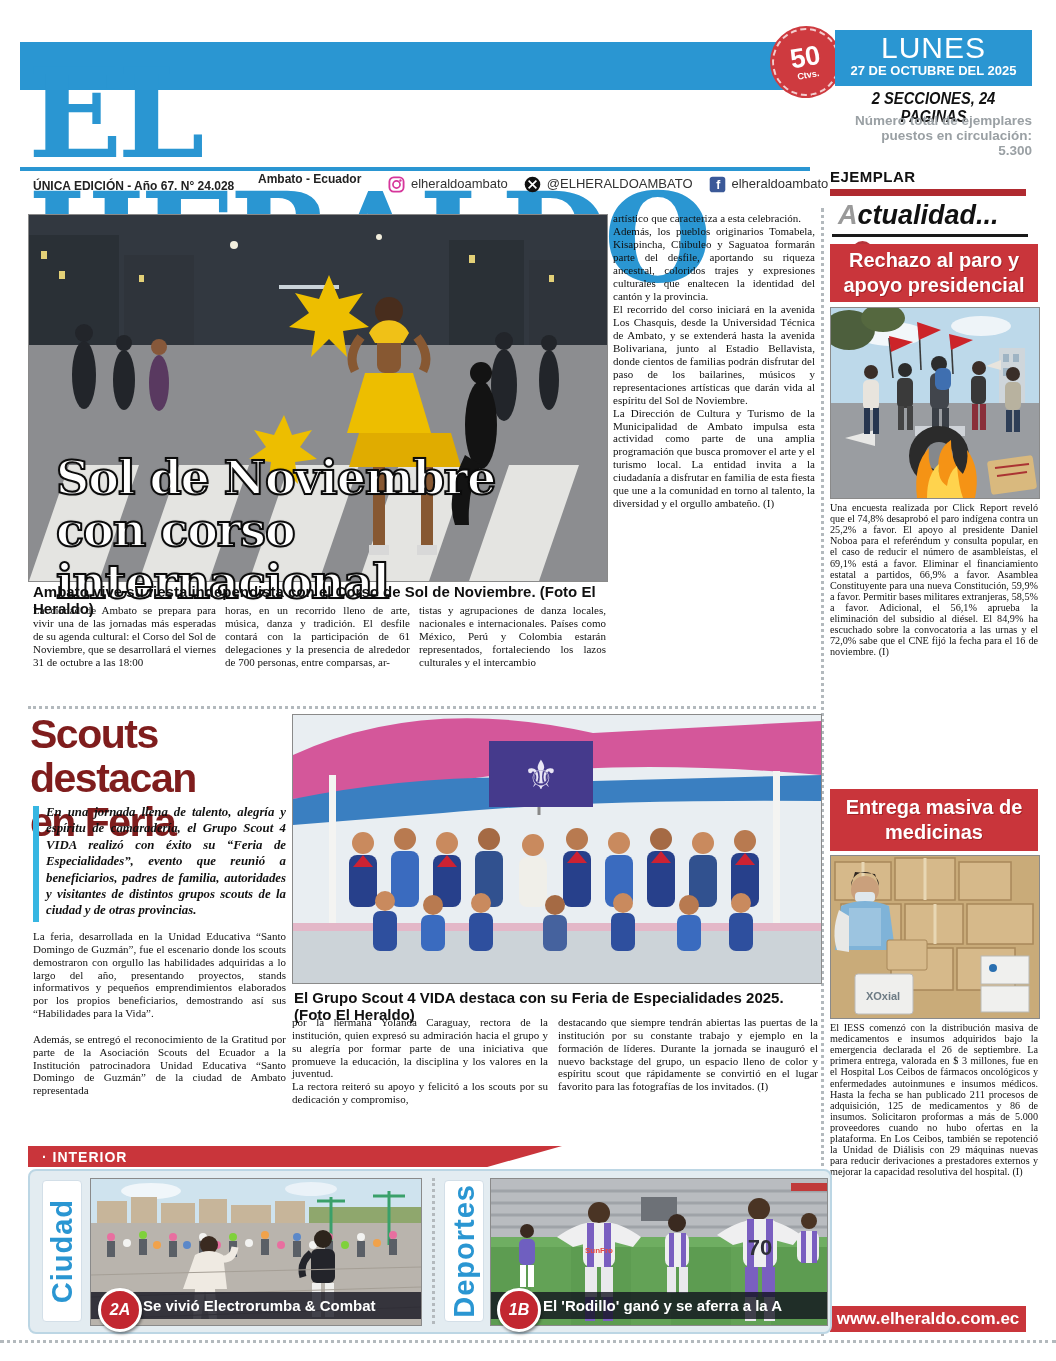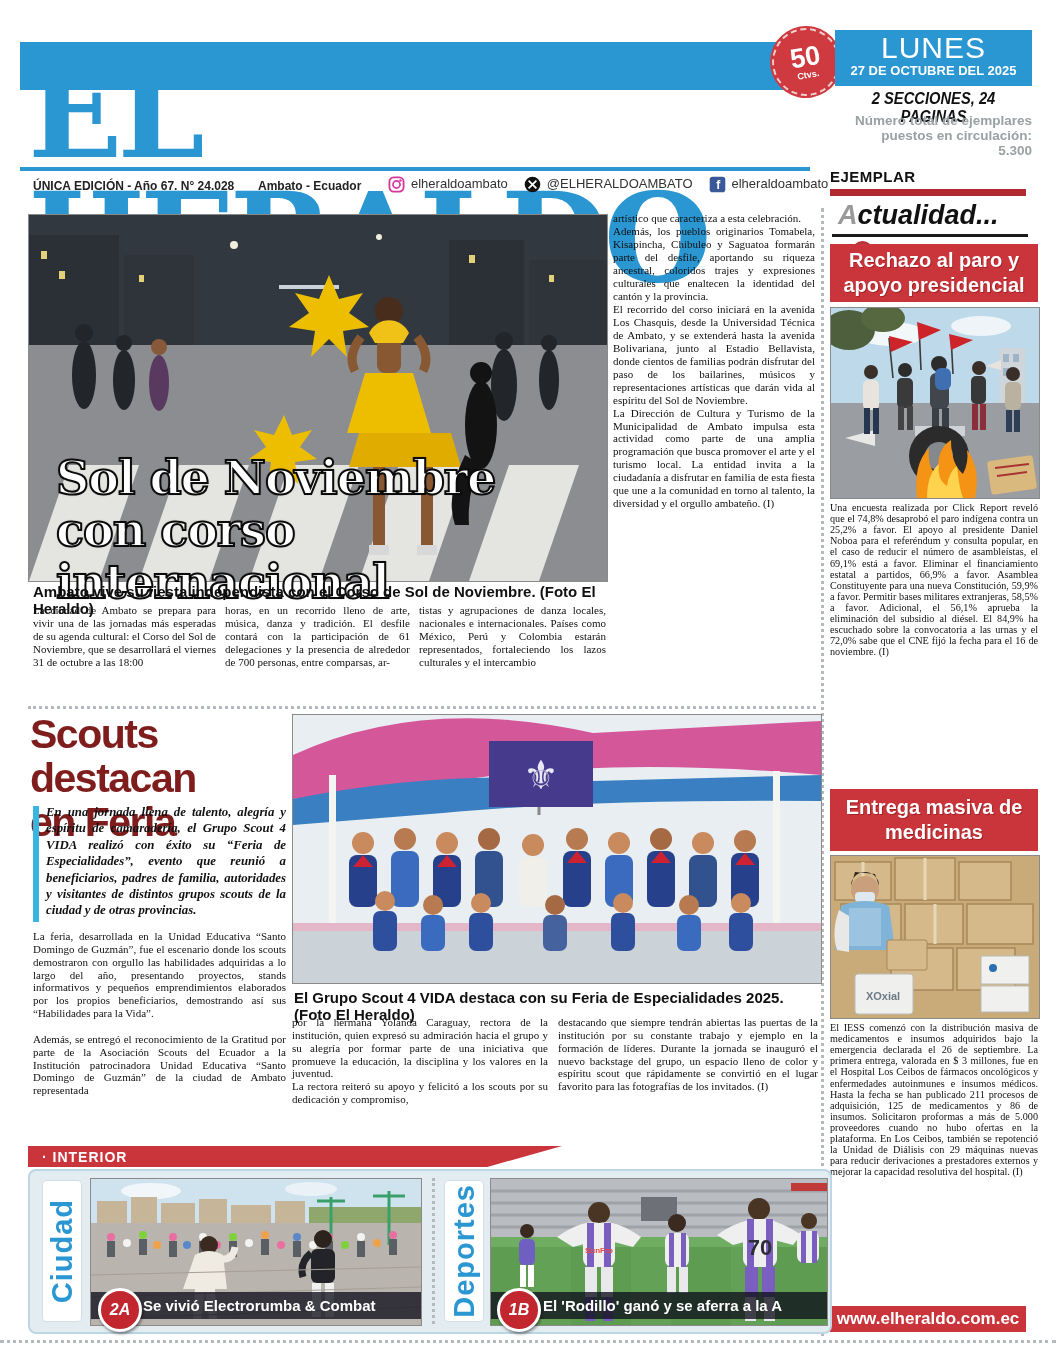--- a/index.html
+++ b/index.html
@@ -88,21 +88,21 @@
 
   <div class="abs mast-bar" style="left:20px;top:42px;width:790px;height:48px;"></div>
   <div class="abs mast-title" style="left:28px;top:52px;width:800px;">EL HERALDO</div>
   <div class="abs price-badge" style="left:772px;top:28px;">
     <span class="price-num">50</span>
     <span class="price-unit">Ctvs.</span>
   </div>
   <div class="abs mast-rule" style="left:20px;top:167px;width:790px;"></div>
 
   <div class="abs info-small" style="left:33px;top:179px;">ÚNICA EDICIÓN - Año 67. N° 24.028</div>
-  <div class="abs info-small" style="left:258px;top:179px;text-align:right;">Ambato - Ecuador</div>
+  <div class="abs info-small" style="left:258px;top:172px;text-align:right;">Ambato - Ecuador</div>
 
   <div class="abs social-row" style="left:388px;top:176px;">
     <span class="icon16">
       <svg viewBox="0 0 24 24" width="17" height="17">
           <rect x="2" y="2" width="20" height="20" rx="6" fill="none" stroke="#d6369b" stroke-width="2.6"></rect>
           <circle cx="12" cy="12" r="5" fill="none" stroke="#d6369b" stroke-width="2.4"></circle>
           <circle cx="17.6" cy="6.4" r="1.7" fill="#d6369b"></circle>
         </svg>
     </span>
     <span>elheraldoambato</span>

